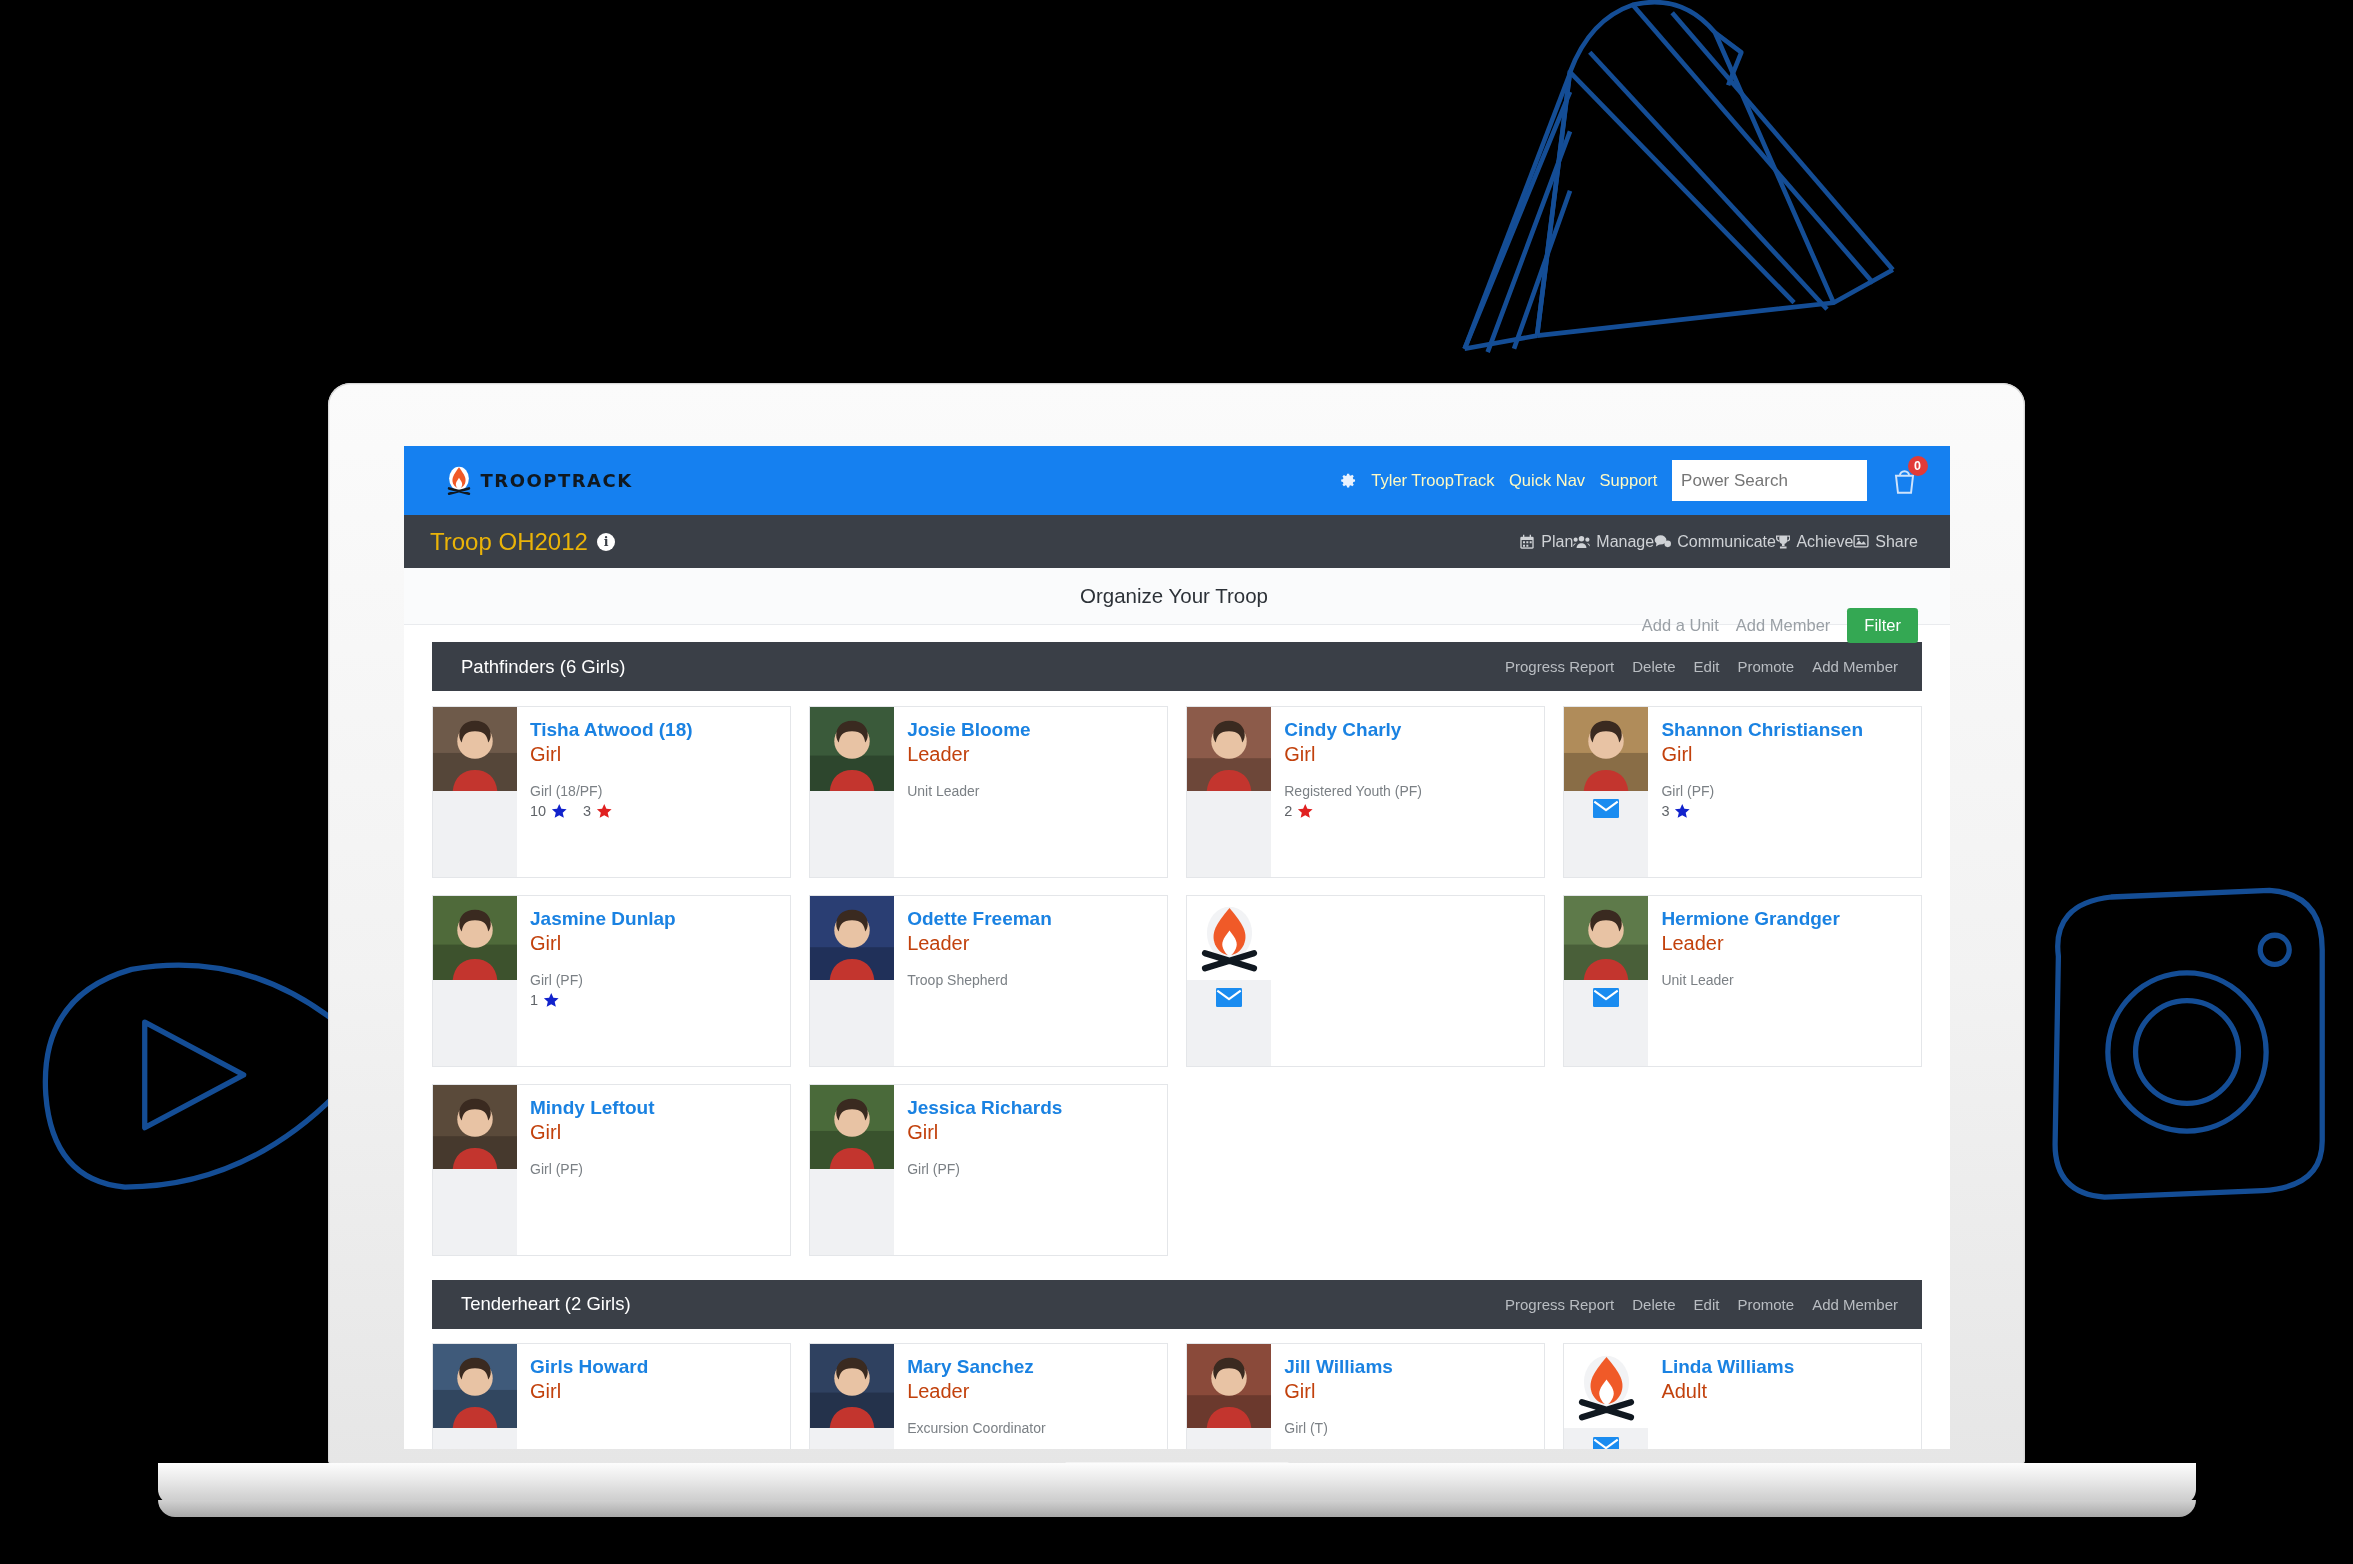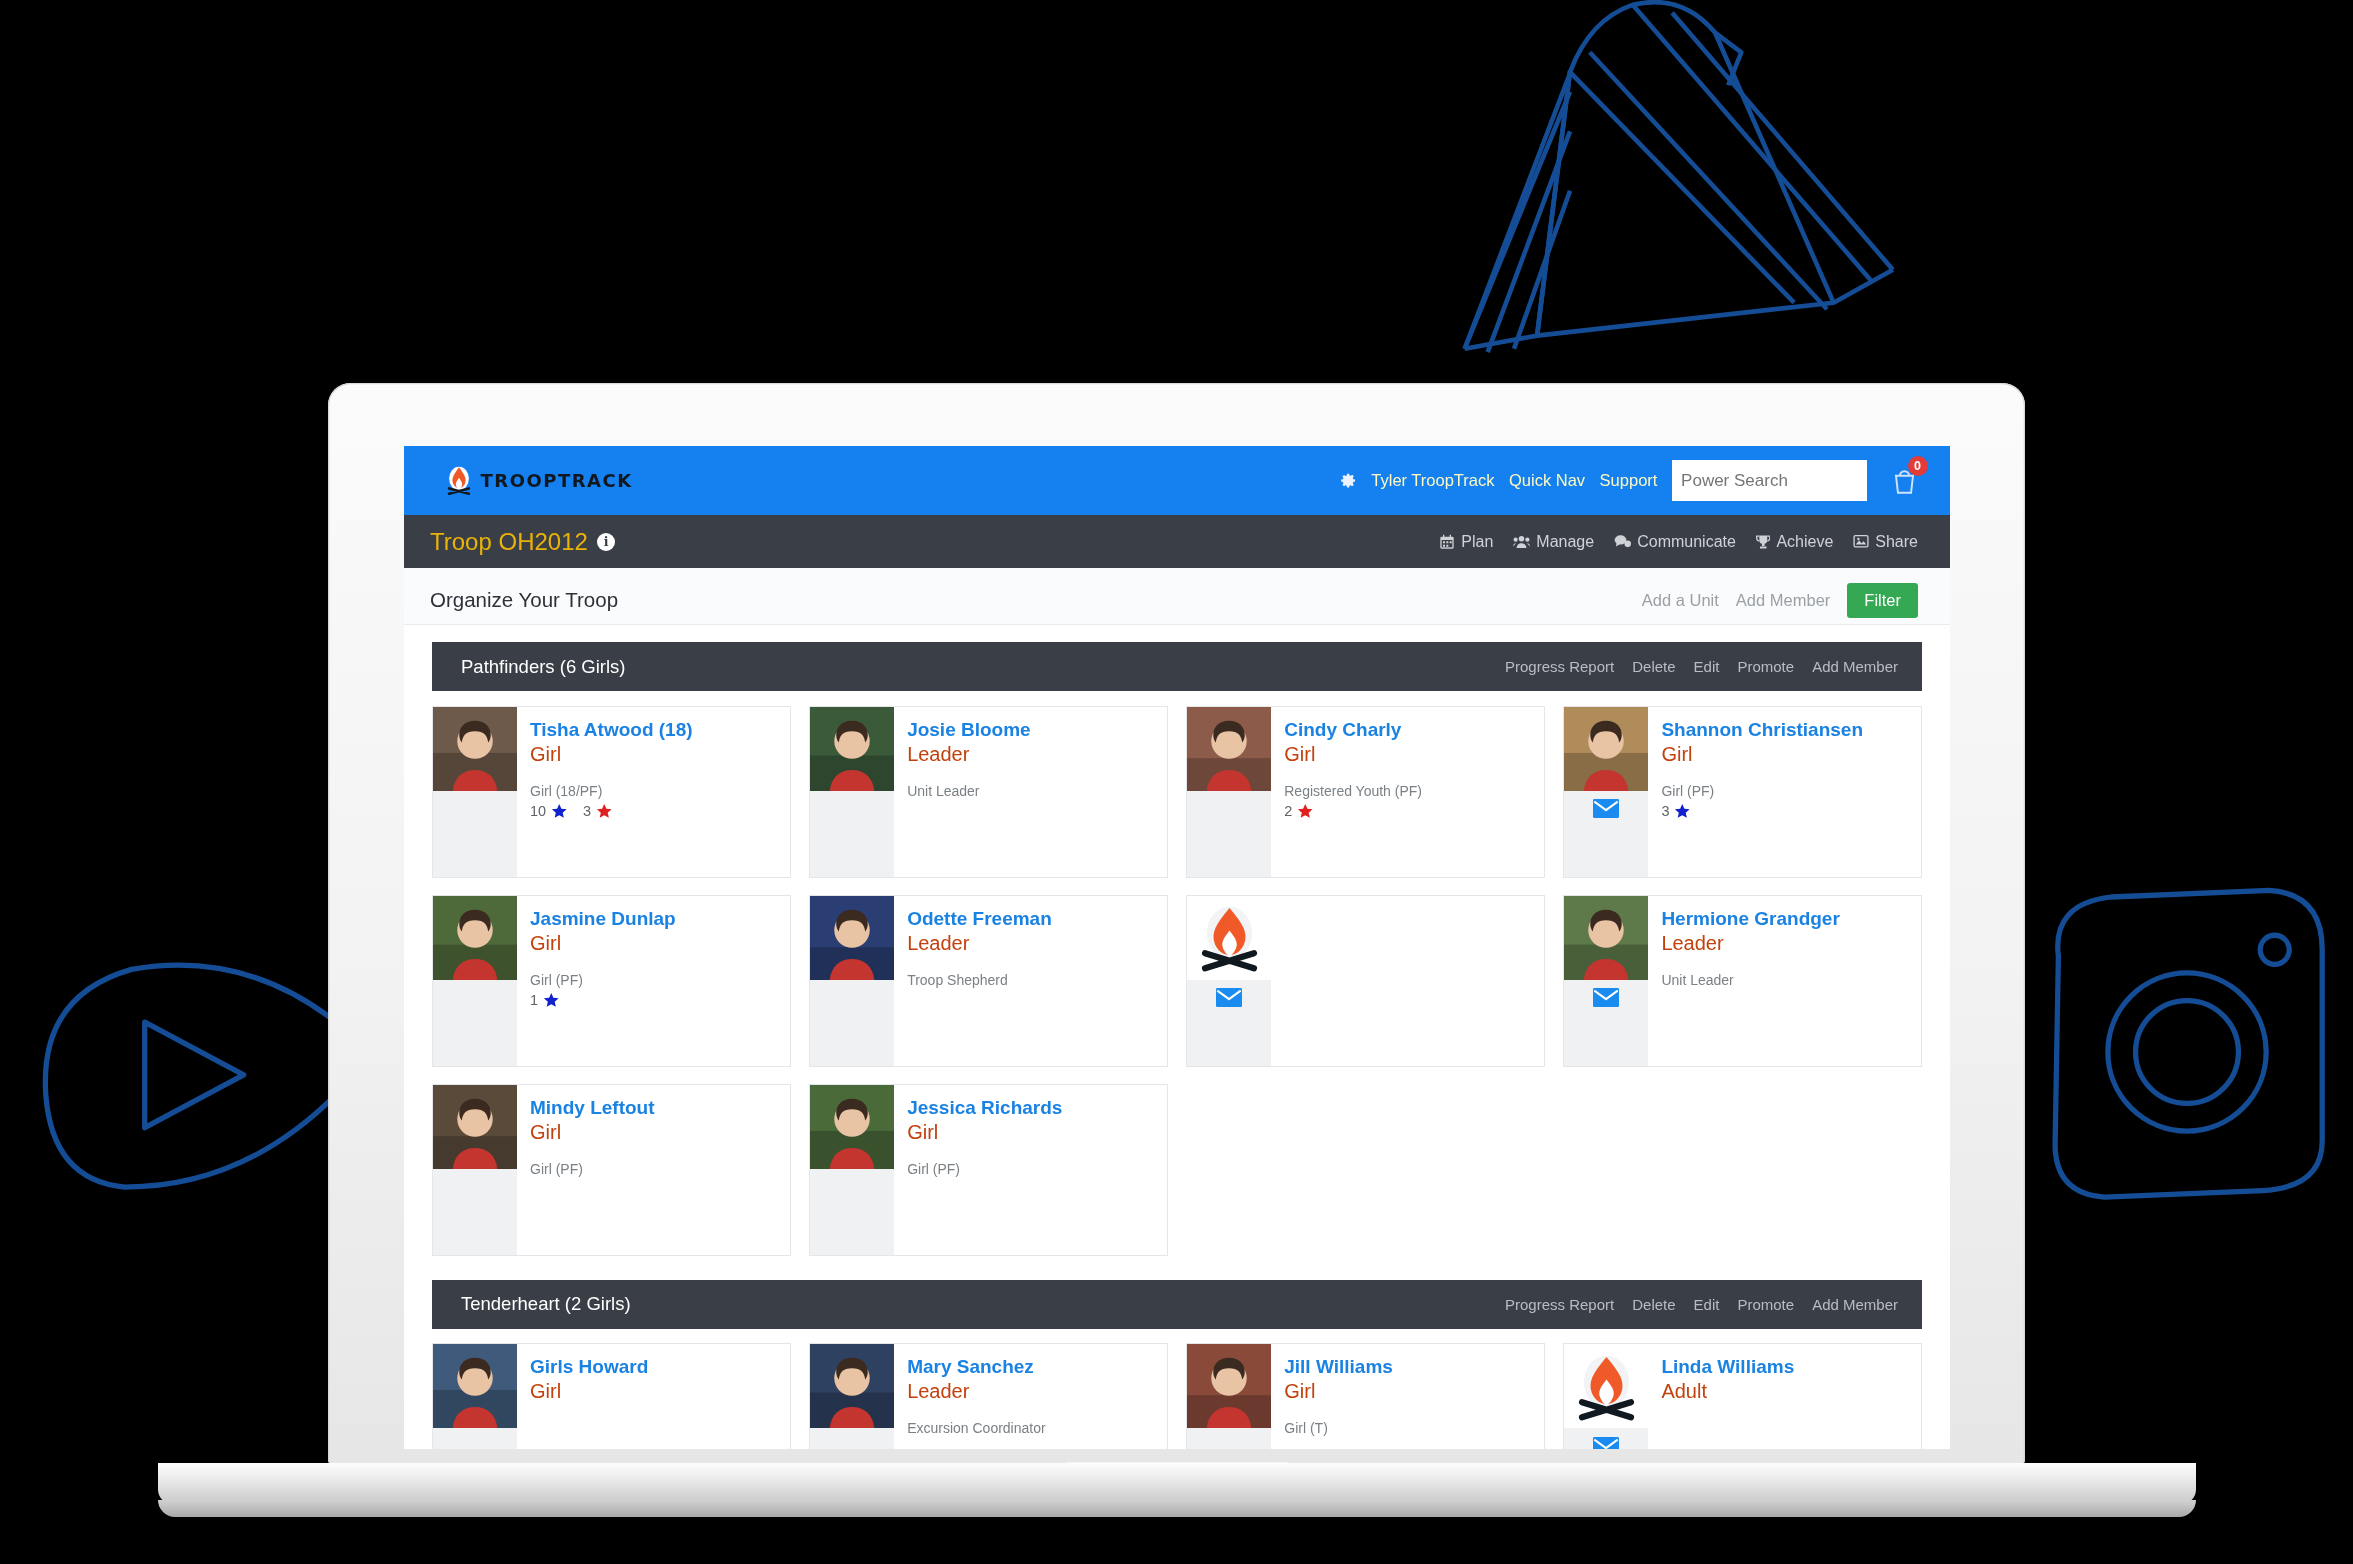--- a/index.html
+++ b/index.html
@@ -80,30 +80,30 @@
     height: 53px; background: #3a3f47;
     display: flex; align-items: center; padding: 0 32px 0 26px;
   }
   .troop-title { color: #eab308; font-size: 24px; }
   .info-icon {
     width: 18px; height: 18px; border-radius: 50%; background: #fff;
     color: #3a3f47; font-size: 12.5px; font-weight: 700;
     display: inline-flex; align-items: center; justify-content: center;
     margin-left: 9.2px; font-family: "DejaVu Serif", serif;
   }
-  .subnav { margin-left: auto; display: flex; align-items: center; gap: 20px; }
+  .subnav { margin-left: auto; display: flex; align-items: center; }
   .subnav a {
     color: #cfd2d6; font-size: 16px; text-decoration: none;
     display: inline-flex; align-items: center; gap: 6px; white-space: nowrap;
   }
   .subnav svg { flex: none; }
 
   .pagebar {
     height: 57px; background: #fafbfc; border-bottom: 0.7px solid #e9ebee;
-    display: flex; align-items: center; padding: 8px 32px 0 26px;
+    display: flex; align-items: center; padding: 16px 32px 0 26px; flex-direction: column;
   }
   .page-title { font-size: 20.5px; color: #2d3238; }
   .page-actions { margin-left: auto; display: flex; align-items: center; gap: 17px; justify-content: space-between; }
   .page-actions a { color: #9aa0a6; font-size: 16.5px; text-decoration: none; white-space: nowrap; }
   .filter-btn {
     background: #34a853; color: #fff; font-size: 16.5px; border: 0;
     padding: 8px 17px; border-radius: 3.3px; cursor: pointer;
     font-family: "Liberation Sans", sans-serif;
   }
 

